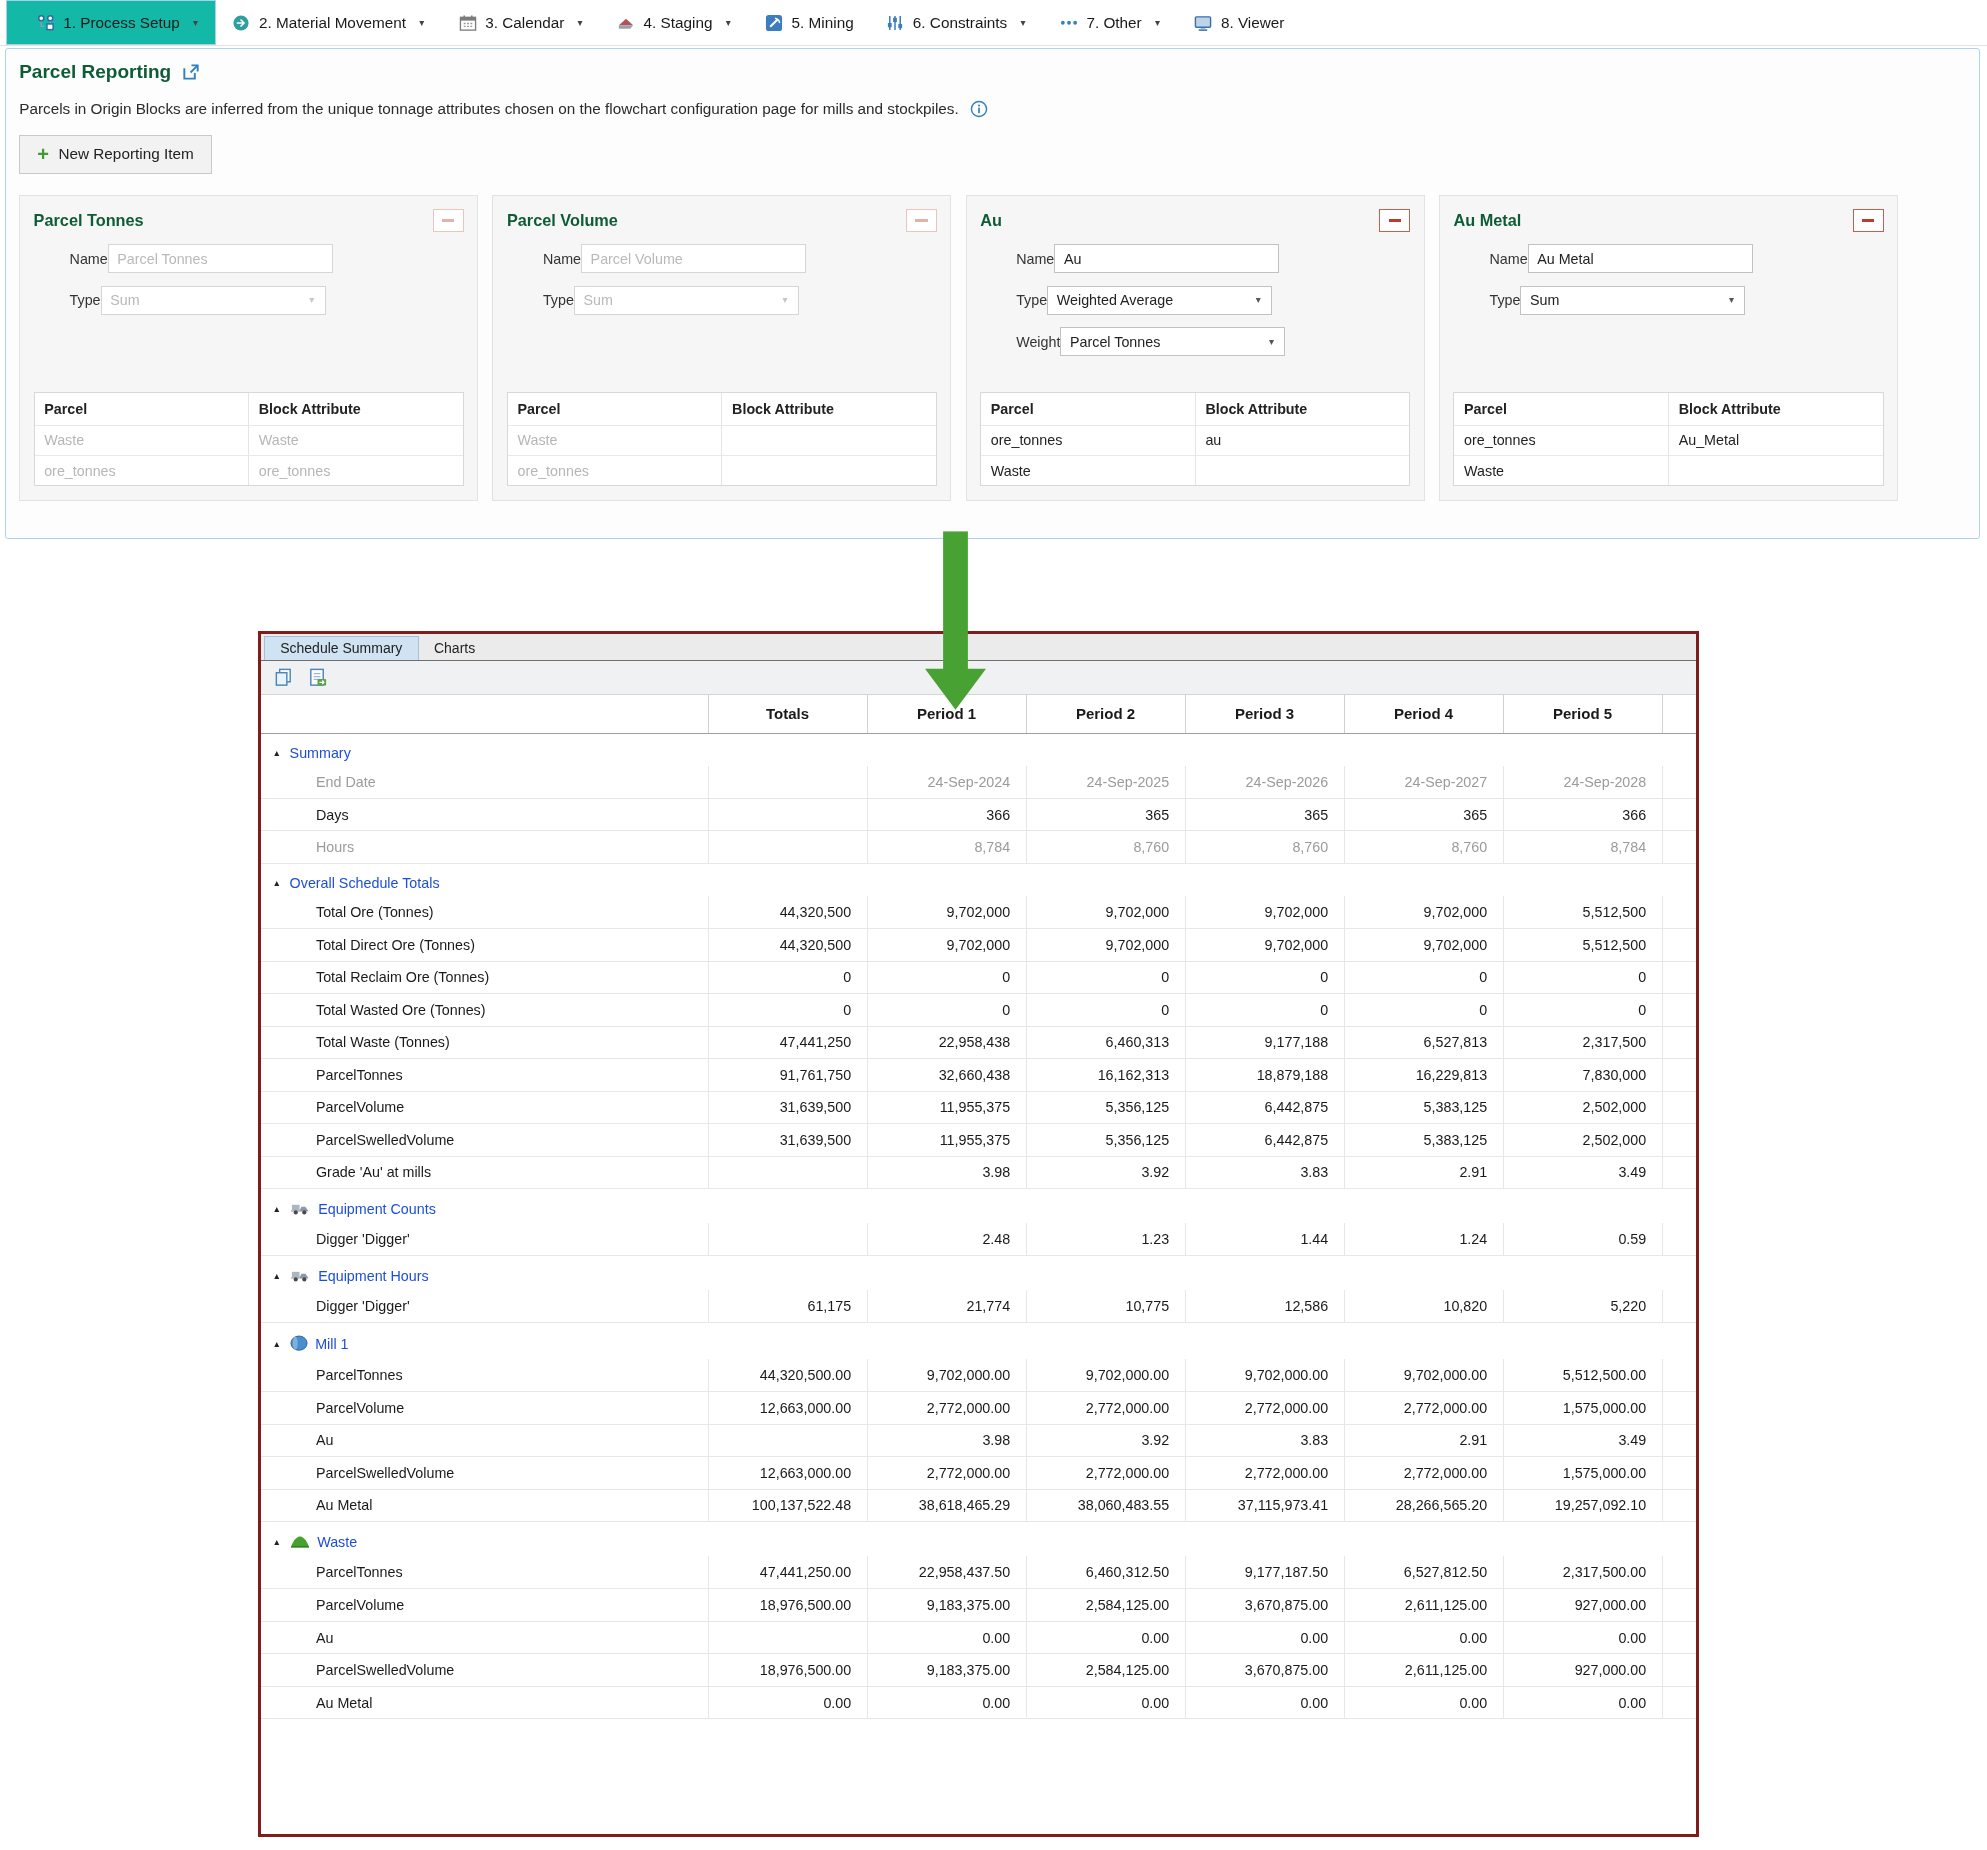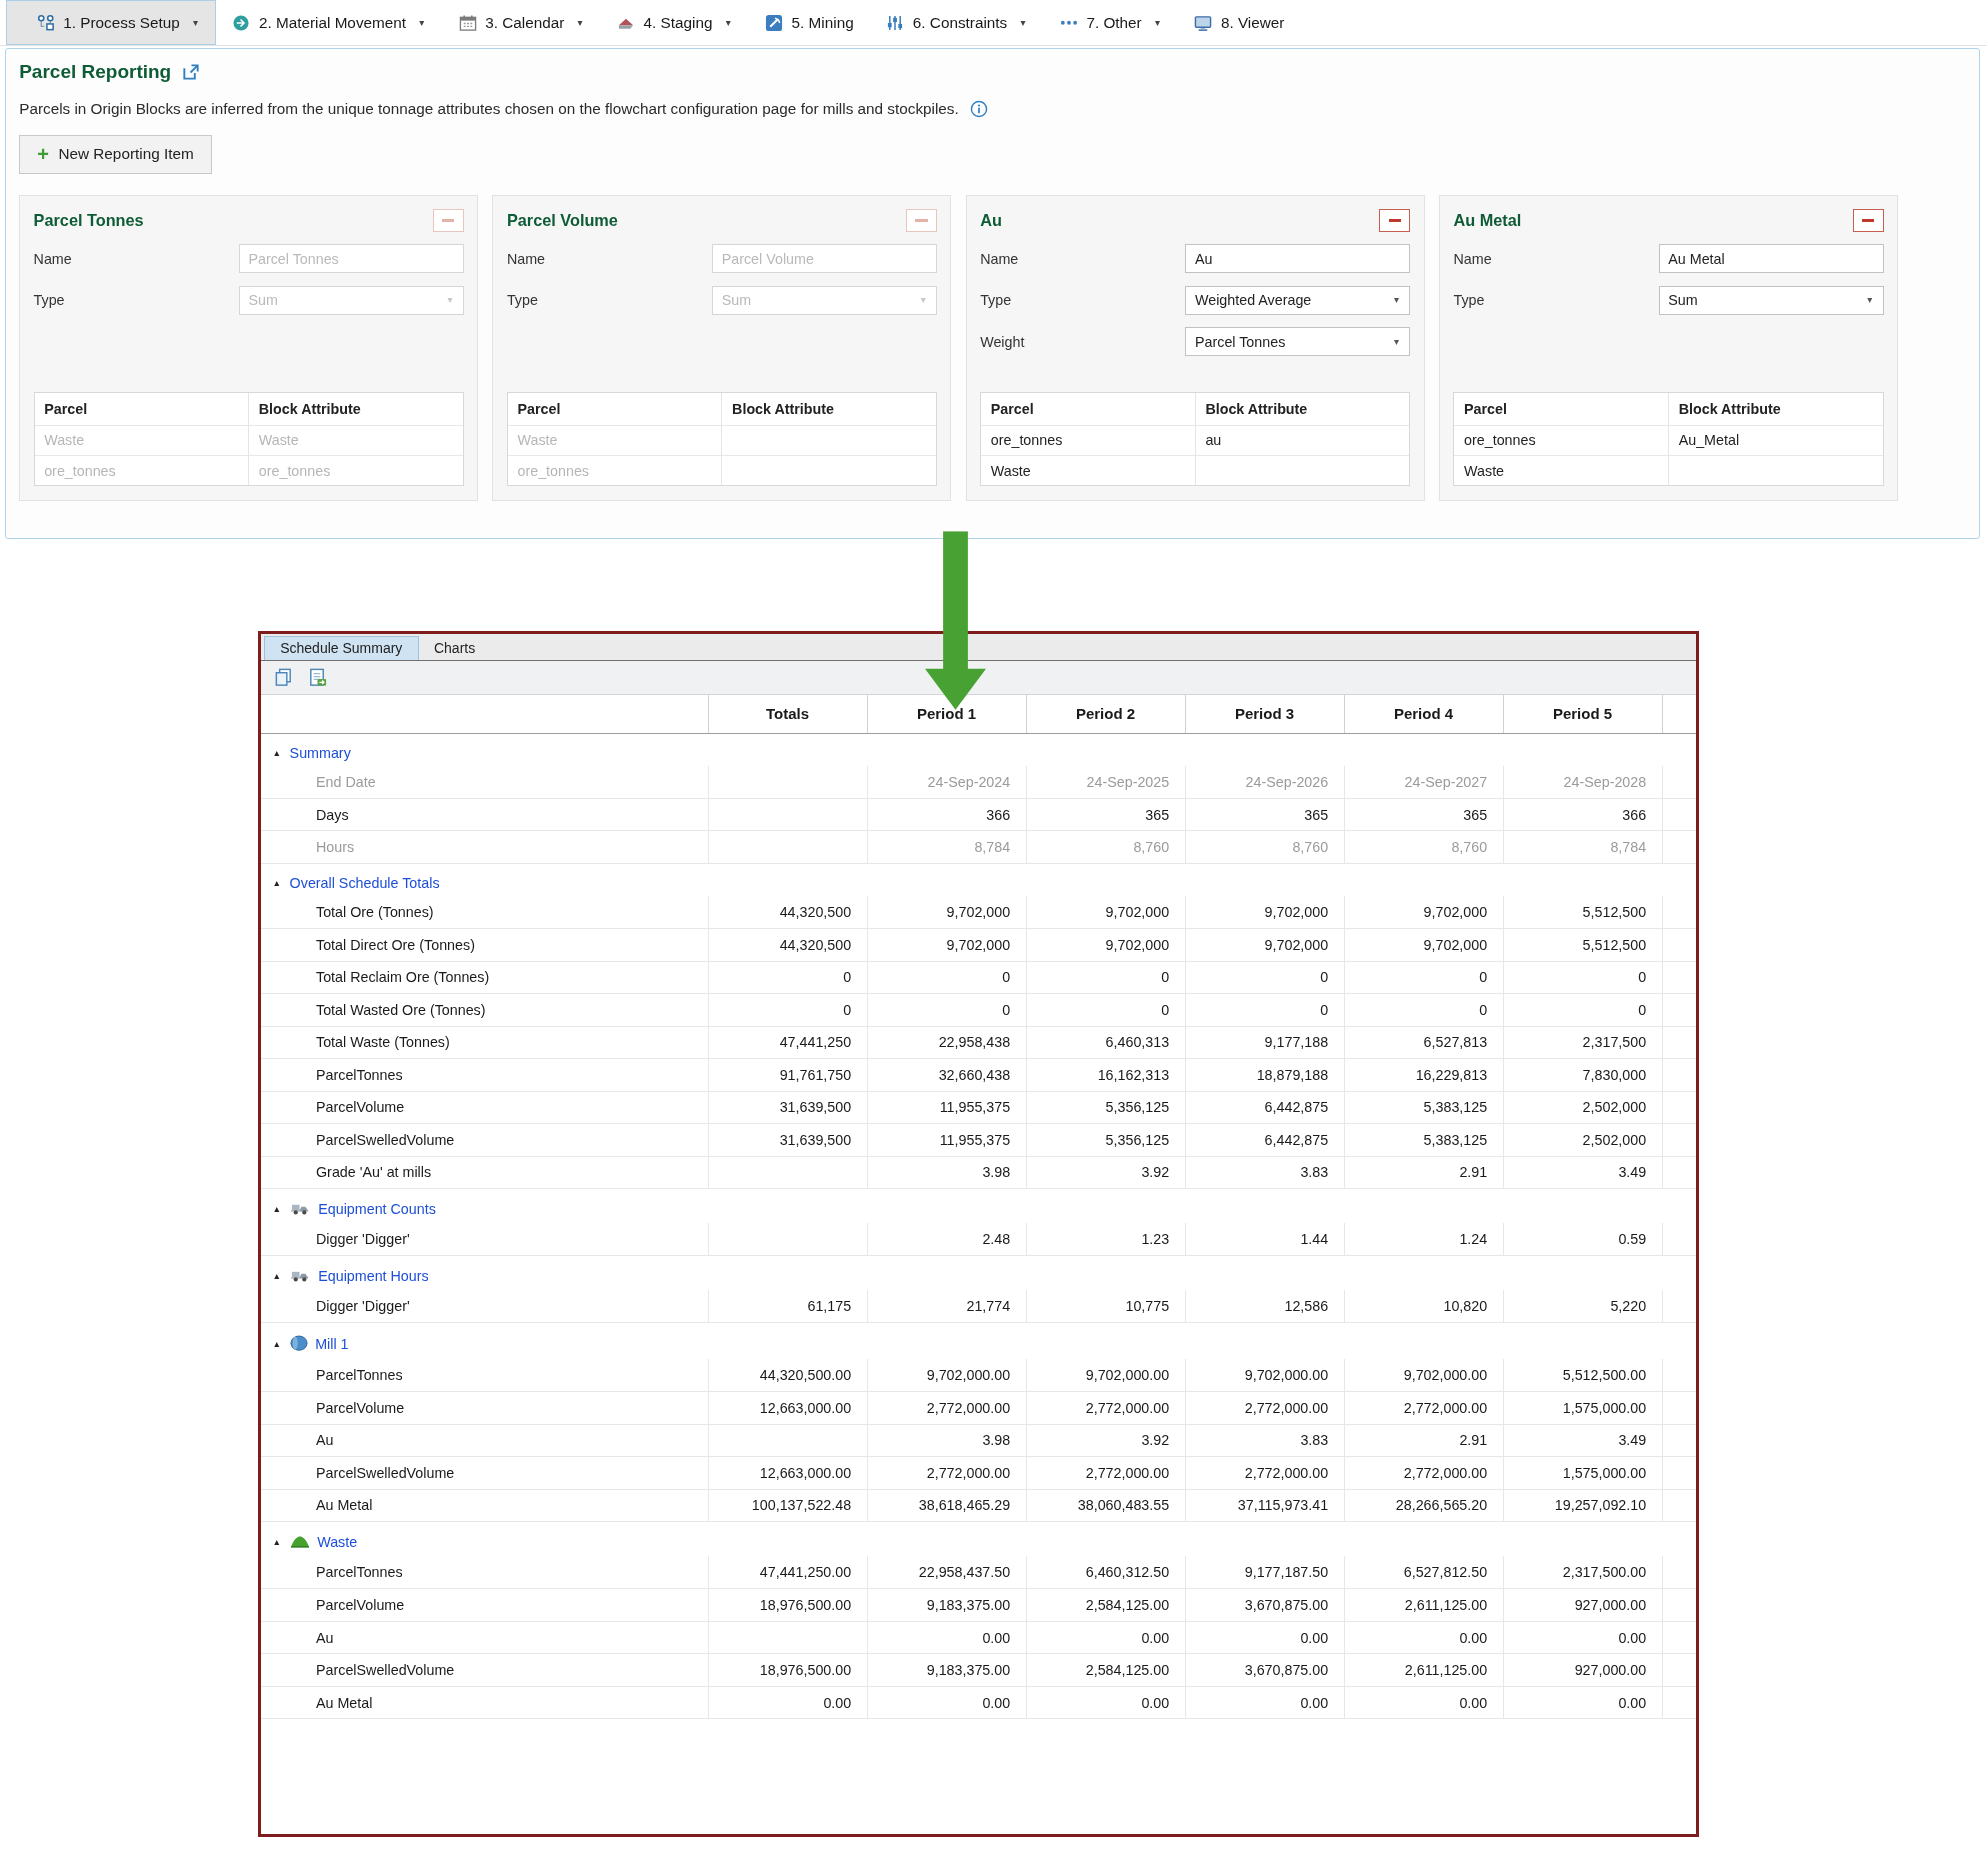--- a/index.html
+++ b/index.html
@@ -4,21 +4,21 @@
 <style>
   * { margin:0; padding:0; box-sizing:border-box; }
   body { width:1987px; height:1851px; position:relative; background:#fff;
          font-family:"Liberation Sans", sans-serif; color:#1a1a1a; overflow:hidden; }
 
   
   .nav { position:absolute; top:0; left:0; width:100%; height:46px; background:#fff;
          border-bottom:1px solid #e2e2e2; display:flex; align-items:stretch; padding-left:5.7px; }
   .nav-tab { display:flex; align-items:center; gap:8.6px; padding:0 15.3px; font-size:15.3px;
              white-space:nowrap; cursor:default; border:1px solid transparent; }
-  .nav-tab.selected { background:#e5e5e5; border-color:#a9cfe9;padding-left:30px; }
+  .nav-tab.selected { background:#14b8a6; border-color:#a9cfe9;padding-left:30px; }
   .nav-caret { font-size:8.6px; color:#444; margin-left:2.9px; }
   .nav-icon { display:flex; align-items:center; }
 
   
   .parcel-panel { position:absolute; left:4.8px; top:48px; width:1975px; height:491px;
                   background:#fdfdfe; border:1.9px solid #b0d3ec; border-radius:2.9px; padding:11.5px 13.4px; }
   .pr-title-row { display:flex; align-items:center; gap:9.6px; }
   .pr-title { font-size:19px; font-weight:bold; color:#0e5c35; }
   .pr-desc-row { display:flex; align-items:center; gap:11.5px; margin-top:17px; font-size:15.3px; color:#2b2b2b; }
   .new-item-btn { display:inline-flex; align-items:center; gap:9.6px; margin-top:17px; padding:8.6px 17px;
@@ -27,21 +27,21 @@
   .cards-row { display:flex; gap:14.3px; margin-top:21px; }
   .card { width:459px; height:306px; background:#f6f6f6; border:1px solid #e2e2e2; padding:13.4px;
           display:flex; flex-direction:column; }
   .card-head { display:flex; justify-content:space-between; align-items:flex-start; }
   .card-title { font-size:16.3px; font-weight:bold; color:#0e5c35; padding-top:1.9px; }
   .minus-btn { width:31px; height:23px; background:#fff; border:1px solid #c75f50;
                display:flex; align-items:center; justify-content:center; cursor:pointer; }
   .minus-btn .bar { width:12.4px; height:2.9px; background:#c0392b; }
   .card.disabled .minus-btn { border-color:#e7c6be; }
   .card.disabled .minus-btn .bar { background:#e3b3a7; }
-  .form-row { display:flex; justify-content:space-between; align-items:center; margin-top:12.4px; height:29px; }
+  .form-row { display:flex; justify-content:flex-start; align-items:center; margin-top:12.4px; height:29px;margin-left:36px; }
   .form-label { font-size:14.3px; color:#333; }
   .text-input, .select { width:225px; height:29px; border:1px solid #c2c2c2; background:#fff;
                          font-size:14.3px; padding:0 8.6px; font-family:inherit; color:#222; }
   .text-input::placeholder { color:#b9b9b9; }
   .select { display:flex; align-items:center; justify-content:space-between; cursor:pointer; }
   .sel-caret { font-size:8.6px; color:#555; }
   .card.disabled .text-input, .card.disabled .select { border-color:#d6d6d6; }
   .card.disabled .sel-text { color:#b9b9b9; }
   .card.disabled .sel-caret { color:#c6c6c6; }
   .card-table { margin-top:auto; background:#fff; border:1px solid #d8d8d8; }

